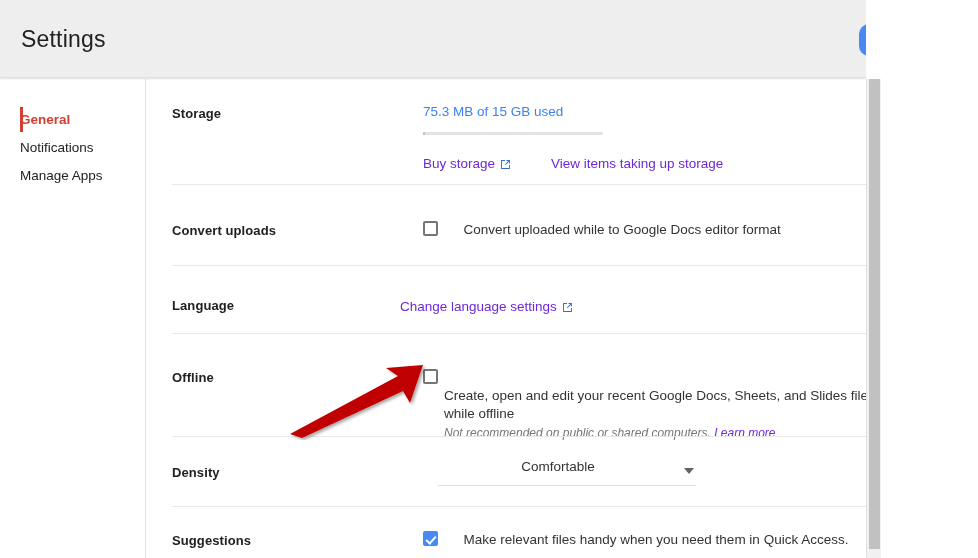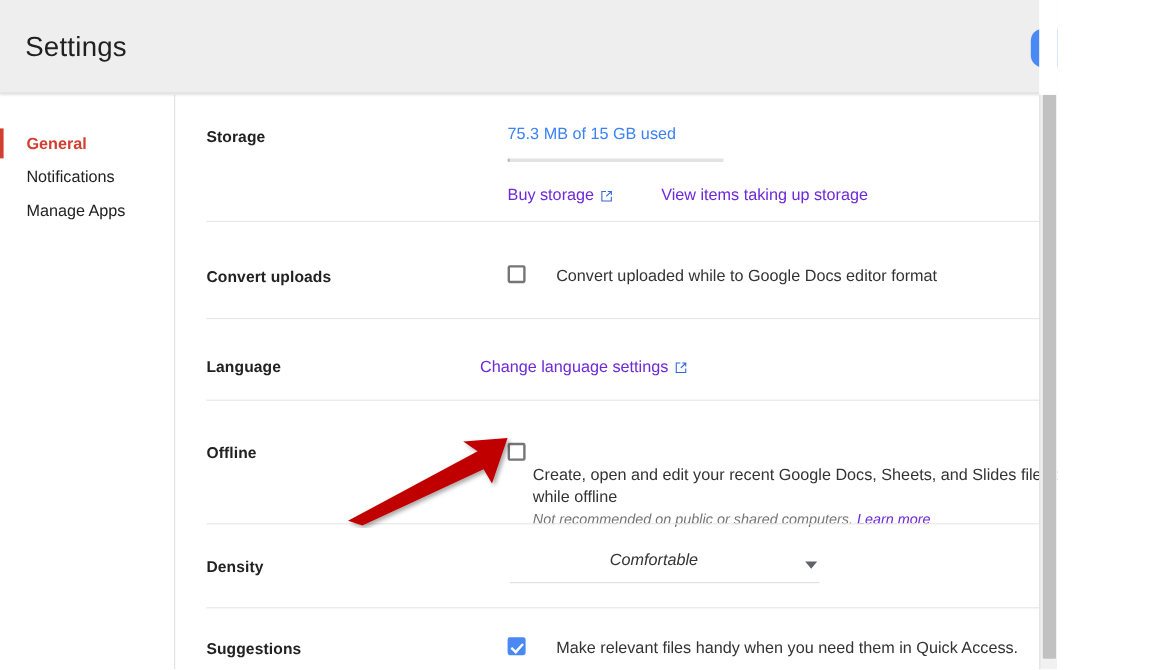--- a/index.html
+++ b/index.html
@@ -73,25 +73,25 @@
     width: 146px;
     height: 479px;
     background: #ffffff;
     border-right: 1px solid #e4e4e4;
     box-sizing: border-box;
   }
   .nav-item {
     position: relative;
     height: 27px;
     line-height: 27px;
-    padding-left: 22px;
     font-size: 13.5px;
     color: #222222;
     cursor: pointer;
     white-space: nowrap;
+    margin-left: 20px;
   }
   .nav-item.first { margin-top: 27px; }
   .nav-item + .nav-item { margin-top: 1px; }
   .nav-item.active {
     color: #d23f31;
     font-weight: 700;
   }
   .nav-item.active::before {
     content: "";
     position: absolute;
@@ -384,21 +384,21 @@
           <span class="offline-sub" style="display:block;"><span>Not recommended on public or shared computers.</span>
             <a class="link">Learn more</a>
           </span>
         </span>
       </div>
       <div class="row-divider"></div>
     </div>
 
     <div class="row row-density">
       <div class="row-label" style="top:28px;">Density</div>
-      <div class="row-body" style="top:20px; left:278px;font-style:italic;">
+      <div class="row-body" style="top:20px; left:291px;">
         <div class="density-select">
           <div class="density-value">Comfortable</div>
           <div class="density-caret"></div>
         </div>
       </div>
       <div class="row-divider"></div>
     </div>
 
     <div class="row row-suggestions">
       <div class="row-label" style="top:26px;">Suggestions</div>

